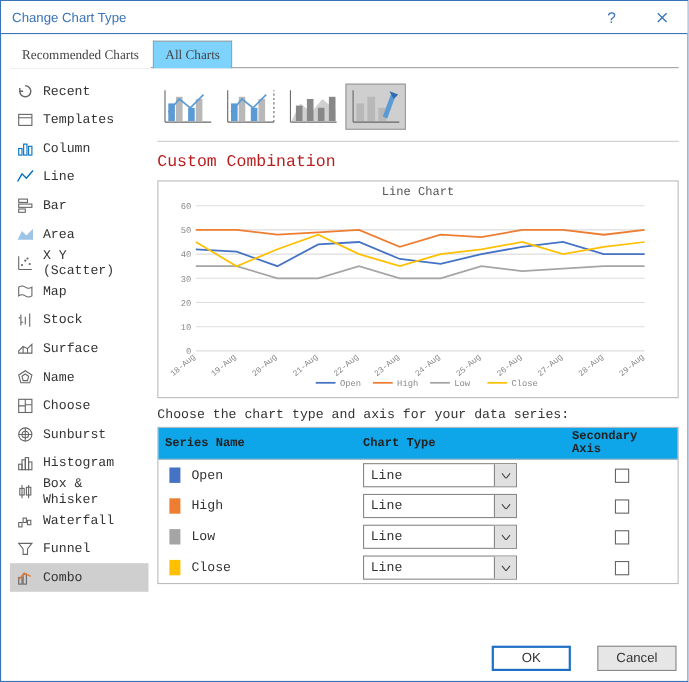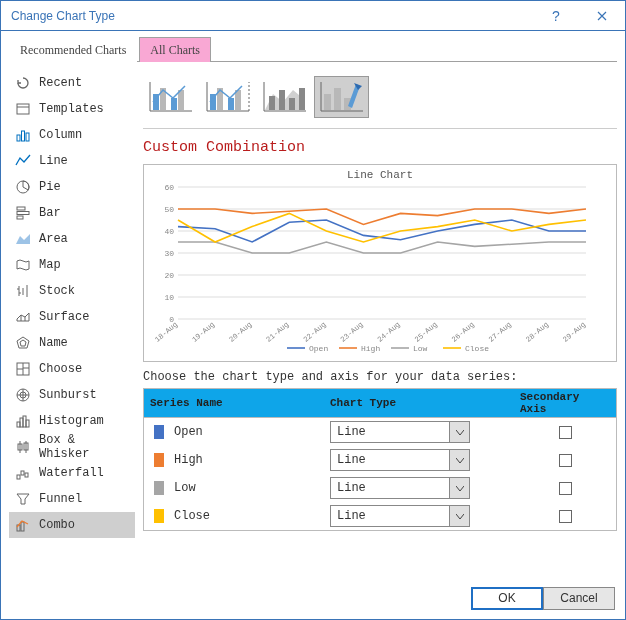--- a/index.html
+++ b/index.html
@@ -50,21 +50,21 @@
     border: 1px solid transparent;
     border-bottom: none;
     position: relative;
     top: 1px;
     background: #fff;
     color: #444;
     font-family: Liberation Serif, serif;
   }
   .tab.active {
     border-color: #a0a0a0;
-    background: #f9a8d4;
+    background: #7dd3fc;
     z-index: 2;
   }
   .tab-line {
     height: 1px;
     background: #a0a0a0;
     margin: 0 8px;
   }
   .body {
     flex: 1;
     display: flex;
@@ -189,21 +189,21 @@
   .checkbox {
     width: 13px; height: 13px;
     border: 1px solid #666;
     background: #fff;
   }
   .footer {
     height: 42px;
     display: flex;
     align-items: center;
     justify-content: flex-end;
-    gap: 0;
+    gap: 24px;
     padding: 0 10px;
   }
   .btn {
     min-width: 72px;
     height: 23px;
     border: 1px solid #888;
     background: #e6e6e6;
     display: flex;
     align-items: center;
     justify-content: center;
@@ -270,43 +270,47 @@
           <span class="icon">
             <svg viewBox="0 0 16 16">
               <polyline points="1,12 5,5 9,9 15,2" fill="none" stroke="#0070c0" stroke-width="1.3"></polyline>
             </svg>
           </span>
           <span>Line</span>
         </div>
         <div class="sidebar-item">
           <span class="icon">
             <svg viewBox="0 0 16 16">
-              <circle cx="8" cy="8" r="6" fill="none" stroke="#666"></circle>
-              <path d="M8 8 L8 2 A6 6 0 0 1 13.2 11 Z" fill="none" stroke="#666"></path>
-            </svg>
-          </span>
-          <span>Pie</span>
-        </div>
-        <div class="sidebar-item">
-          <span class="icon">
-            <svg viewBox="0 0 16 16">
               <rect x="2" y="2" width="8" height="3" fill="none" stroke="#666"></rect>
               <rect x="2" y="6.5" width="12" height="3" fill="none" stroke="#666"></rect>
               <rect x="2" y="11" width="6" height="3" fill="none" stroke="#666"></rect>
             </svg>
           </span>
           <span>Bar</span>
         </div>
         <div class="sidebar-item">
           <span class="icon">
             <svg viewBox="0 0 16 16">
               <polygon points="1,13 5,5 9,9 15,3 15,13" fill="#5b9bd5" opacity="0.6"></polygon>
             </svg>
           </span>
           <span>Area</span>
+        </div>
+        <div class="sidebar-item">
+          <span class="icon">
+            <svg viewBox="0 0 16 16">
+              <line x1="2" y1="14" x2="2" y2="2" stroke="#666"></line>
+              <line x1="2" y1="14" x2="14" y2="14" stroke="#666"></line>
+              <circle cx="5" cy="10" r="1" fill="#666"></circle>
+              <circle cx="8" cy="6" r="1" fill="#666"></circle>
+              <circle cx="12" cy="9" r="1" fill="#666"></circle>
+              <circle cx="10" cy="4" r="1" fill="#666"></circle>
+            </svg>
+          </span>
+          <span>X Y (Scatter)</span>
         </div>
         <div class="sidebar-item">
           <span class="icon">
             <svg viewBox="0 0 16 16">
               <path d="M2 4 Q5 2 8 4 Q11 6 14 4 L14 12 Q11 14 8 12 Q5 10 2 12 Z" fill="none" stroke="#666"></path>
             </svg>
           </span>
           <span>Map</span>
         </div>
         <div class="sidebar-item">

